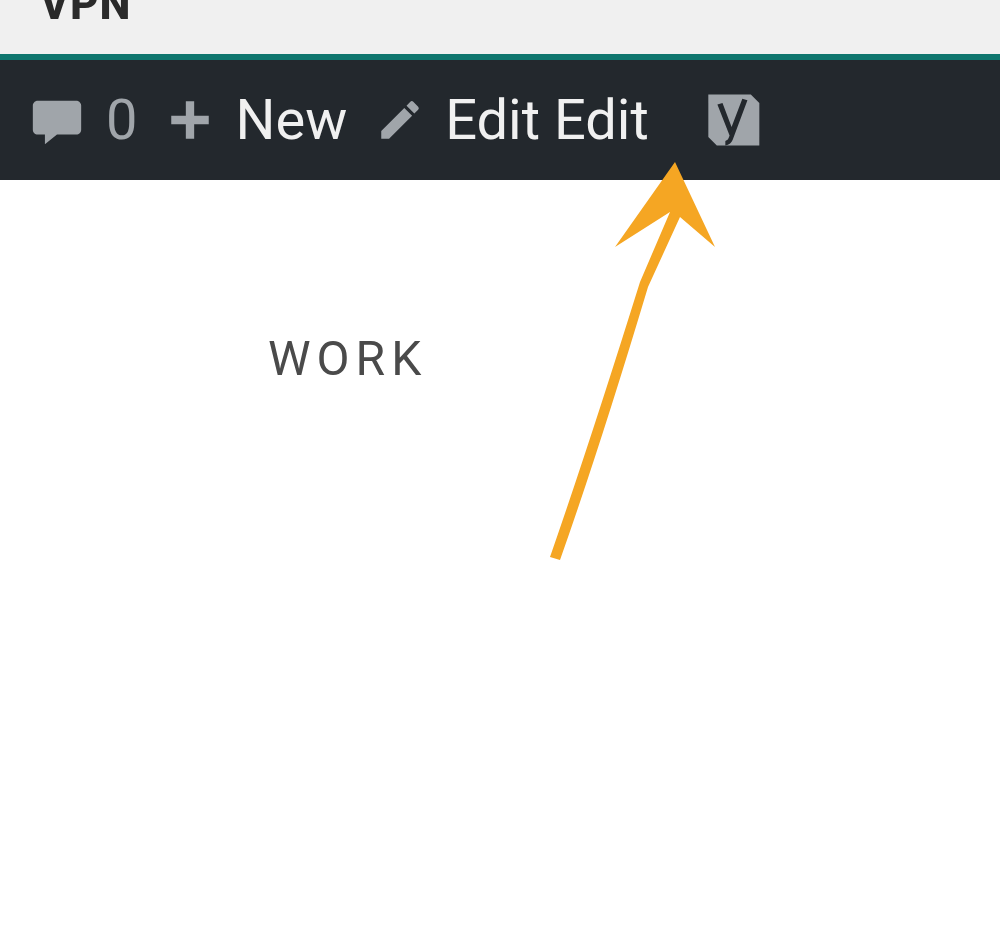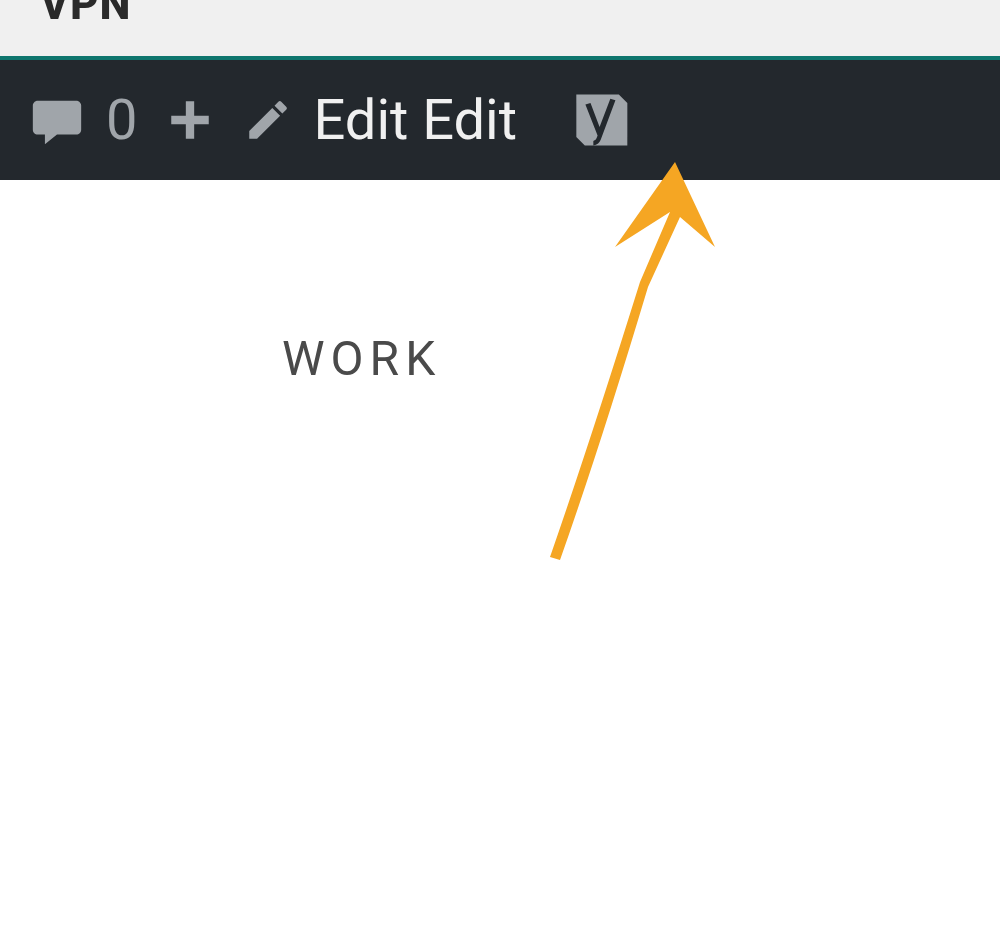--- a/index.html
+++ b/index.html
@@ -13,21 +13,21 @@
       height: 932px;
       background: #ffffff;
       overflow: hidden;
     }
     .top-bar {
       background: #f0f0f0;
       height: 60px;
       padding-left: 40px;
       display: flex;
       align-items: flex-start;
-      border-bottom: 4px solid #0f766e;
+      border-bottom: 6px solid #0f766e;
     }
     .top-bar-text {
       font-size: 44px;
       font-weight: 800;
       color: #2a2a2a;
       letter-spacing: 1px;
       margin-top: -22px;
     }
     .admin-bar {
       background: #23282d;
@@ -60,21 +60,21 @@
     .comments-count {
       color: #a0a5aa;
       font-size: 56px;
       font-weight: 400;
     }
     .nav-links {
       display: flex;
       gap: 88px;
       position: absolute;
       top: 330px;
-      left: 282px;
+      left: 268px;
     }
     .nav-link {
       font-size: 48px;
       font-weight: 400;
       color: #4a4a4a;
       letter-spacing: 6px;
       cursor: pointer;
     }
     .arrow-svg {
       position: absolute;
@@ -102,20 +102,21 @@
     </span>
     <span class="comments-count">0</span>
   </div>
 
   <div class="admin-item">
     <span class="icon-wrap">
       <svg width="50" height="50" viewBox="0 0 24 24">
         <path d="M10 3h4v7h7v4h-7v7h-4v-7H3v-4h7V3z"></path>
       </svg>
     </span>
+    <span class="label">New</span>
   </div>
 
   <div class="admin-item">
     <span class="icon-wrap">
       <svg width="50" height="50" viewBox="0 0 24 24">
         <path d="M3 17.25V21h3.75L17.81 9.94l-3.75-3.75L3 17.25zM20.71 7.04a1 1 0 0 0 0-1.41l-2.34-2.34a1 1 0 0 0-1.41 0l-1.83 1.83 3.75 3.75 1.83-1.83z"></path>
       </svg>
     </span>
     <span class="label">Edit Edit</span>
   </div>

